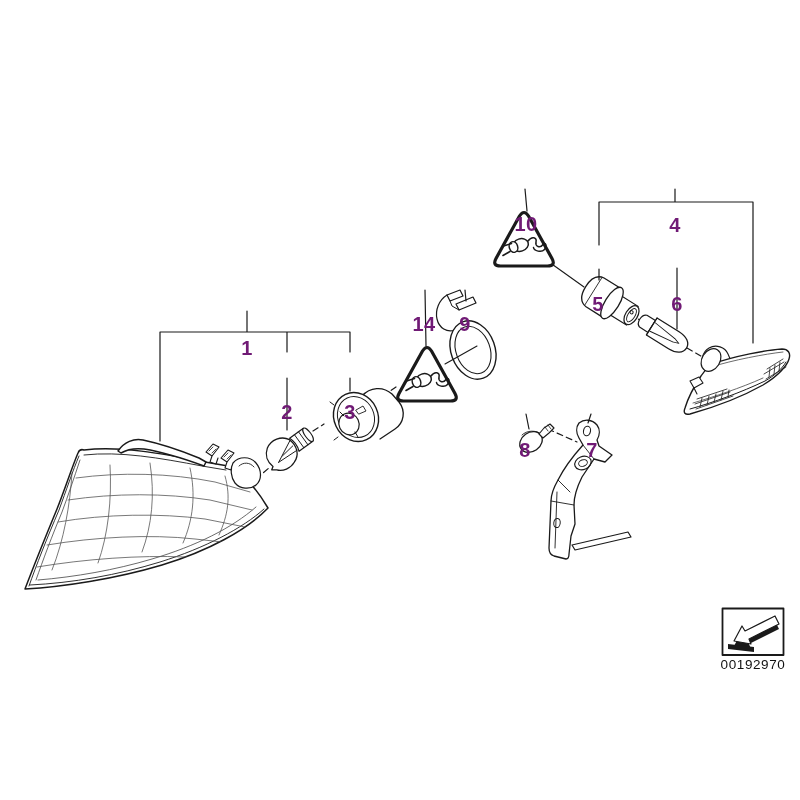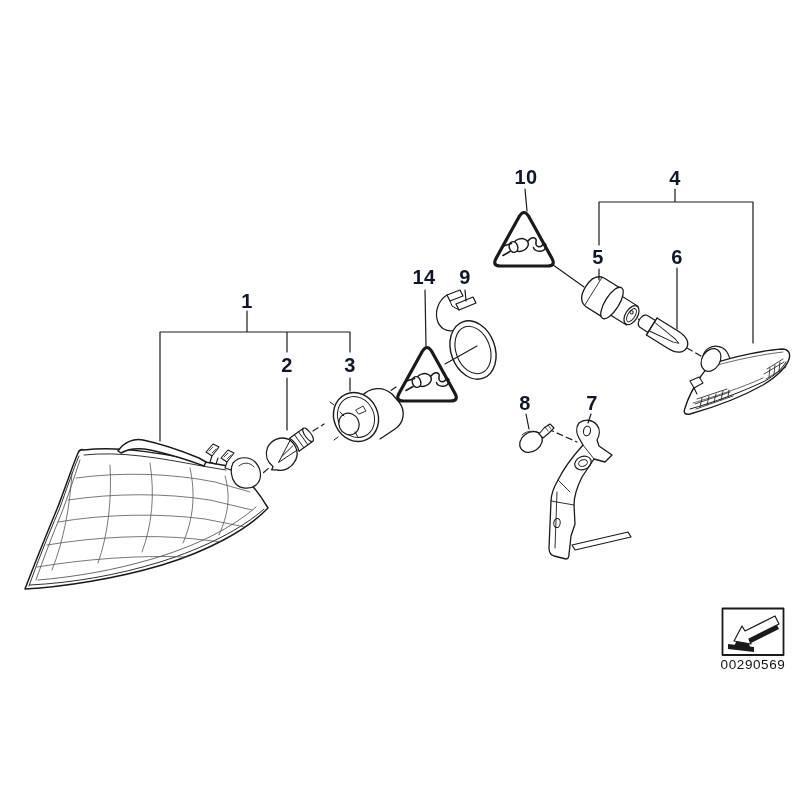--- a/index.html
+++ b/index.html
@@ -1,21 +1,21 @@
 <!DOCTYPE html>
 <html><head>
 <meta charset="utf-8">
 <style>
   html,body{margin:0;padding:0;background:#ffffff;}
   .stage{position:relative;width:800px;height:800px;background:#ffffff;overflow:hidden;
          font-family:"Liberation Sans",sans-serif;}
   .stage svg{position:absolute;left:0;top:0;}
   .co{position:absolute;transform:translate(-50%,-50%);
-      font:bold 20px "Liberation Sans",sans-serif;color:#0f172a;letter-spacing:0.5px;
-      white-space:nowrap;user-select:none;}
+      font:bold 20px "Liberation Sans",sans-serif;color:#701a75;letter-spacing:0.5px;
+      white-space:nowrap;user-select:none;margin-top:47px;}
   .stamp-num{position:absolute;transform:translate(-50%,-50%);
       font:13.5px "Liberation Sans",sans-serif;color:#111;letter-spacing:0.6px;}
 </style>
 </head>
 <body>
 
 <div class="stage">
 
 <svg viewBox="0 0 800 800" width="800" height="800">
   <defs>
@@ -207,15 +207,15 @@
 <div class="co" style="left:350px;top:365px">3</div>
 <div class="co" style="left:675px;top:178px">4</div>
 <div class="co" style="left:598px;top:257px">5</div>
 <div class="co" style="left:677px;top:257px">6</div>
 <div class="co" style="left:592px;top:403px">7</div>
 <div class="co" style="left:525px;top:403px">8</div>
 <div class="co" style="left:465px;top:277px">9</div>
 <div class="co" style="left:526px;top:177px">10</div>
 <div class="co" style="left:424px;top:277px">14</div>
 
-<div class="stamp-num" style="left:753px;top:664px">00290569</div>
+<div class="stamp-num" style="left:753px;top:664px">00192970</div>
 
 </div>
 
 </body></html>

